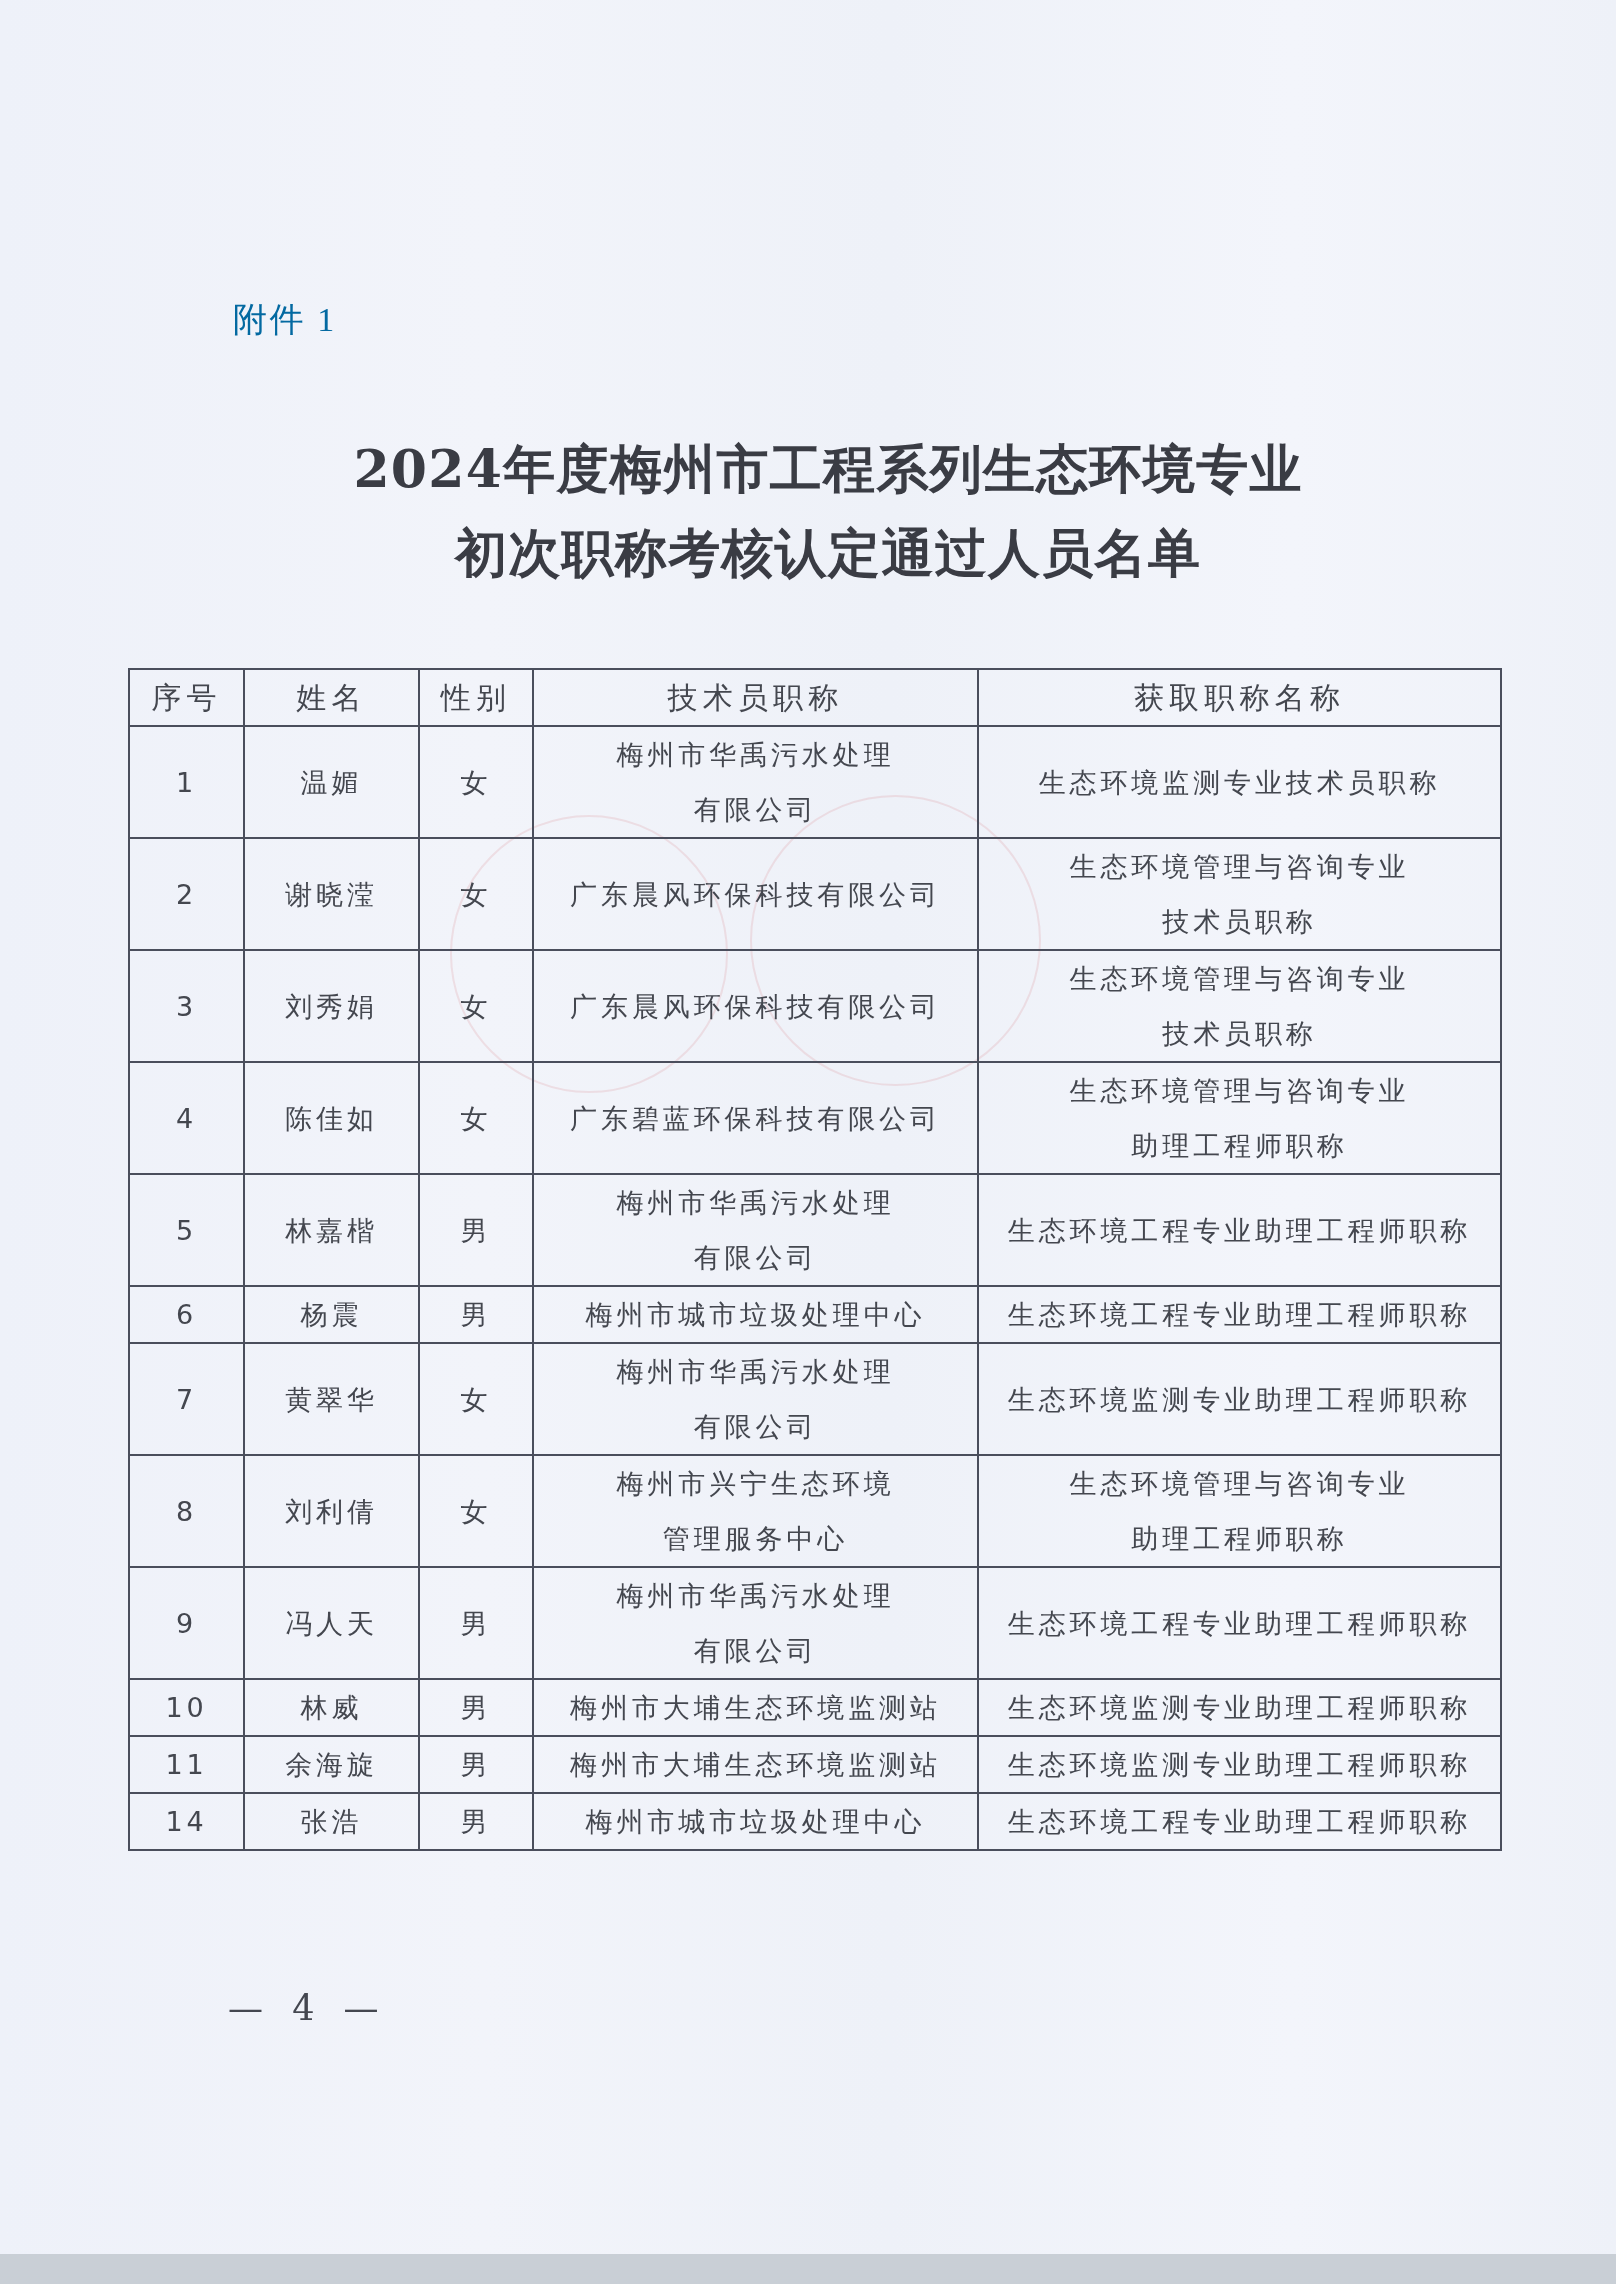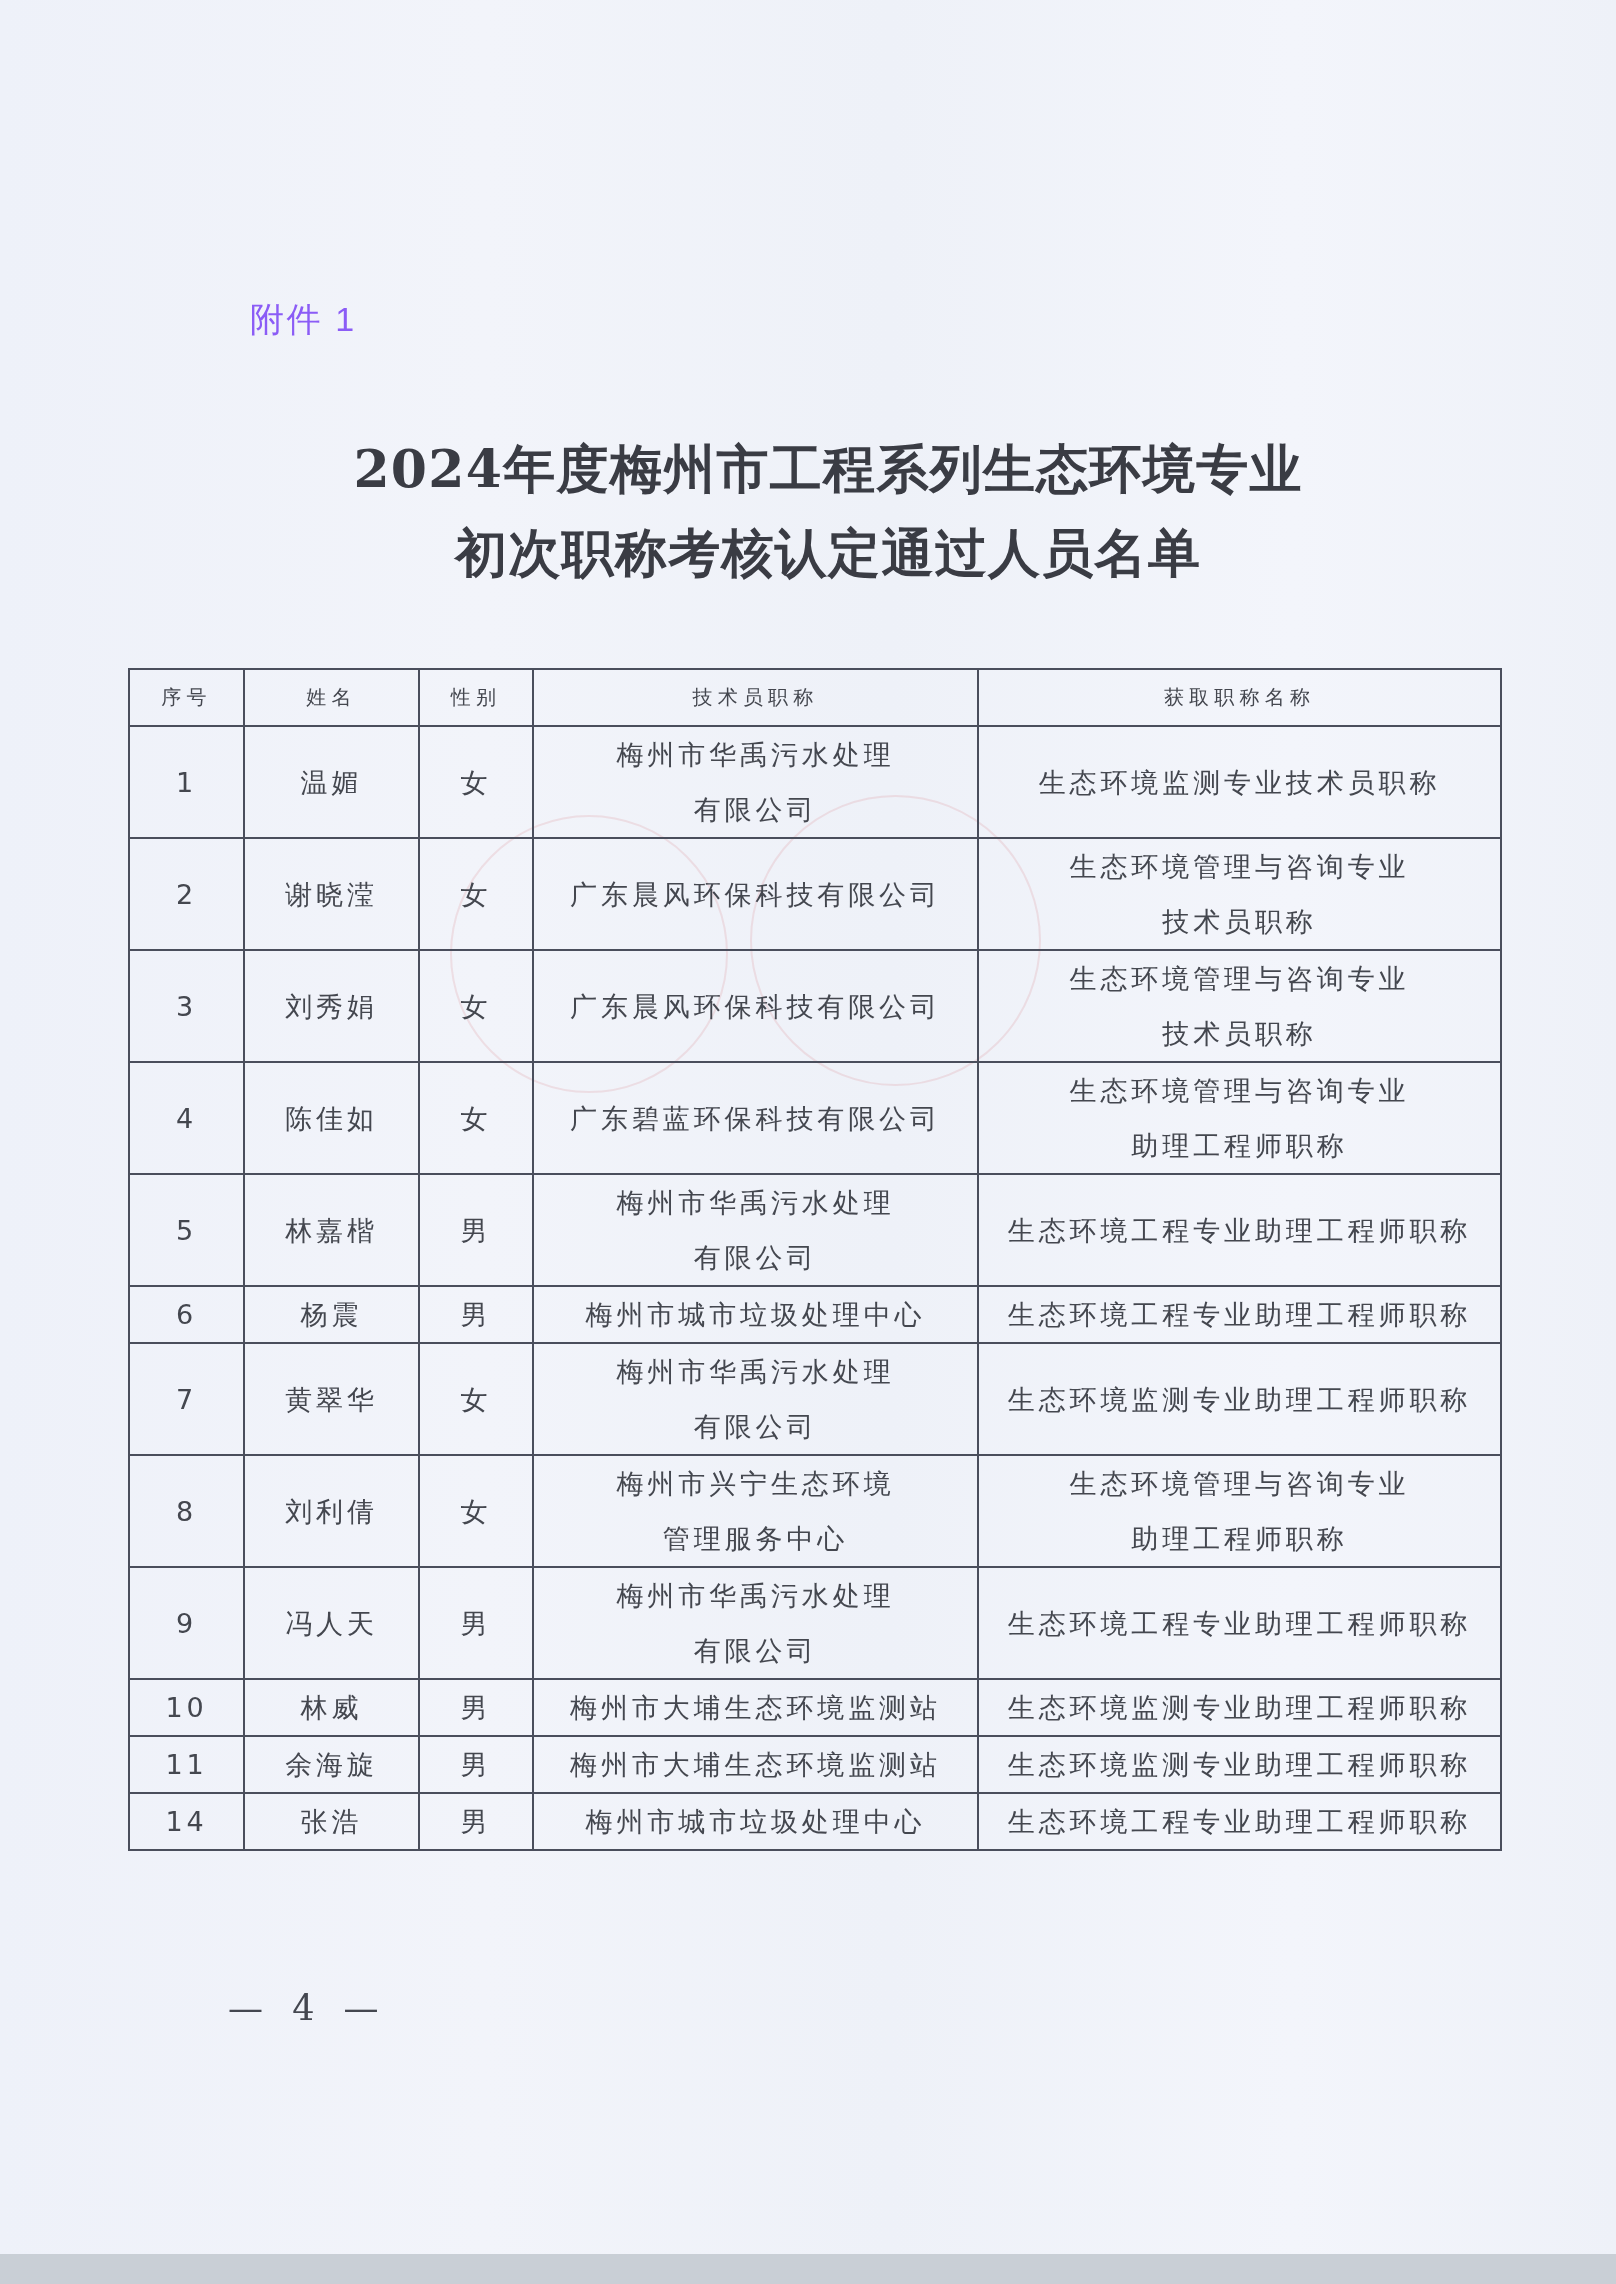--- a/index.html
+++ b/index.html
@@ -11,23 +11,23 @@
   }
   .page {
     position:absolute; left:0; top:0; width:1617px; height:2255px;
     background:linear-gradient(90deg,#eef1f9 0%,#f2f4fa 30%,#eef1f8 55%,#f3f5fb 80%,#eef1f8 100%);
   }
   .bottom-band {
     position:absolute; left:0; top:2254px; width:1617px; height:30px;
     background:#c9cfd6;
   }
   .attachment {
-    position:absolute; left:250px; top:297px;
-    font-size:34px; letter-spacing:2.6px; color:#8b5cf6;
-    font-family:Liberation Sans, sans-serif;
+    position:absolute; left:233px; top:297px;
+    font-size:34px; letter-spacing:2.6px; color:#0369a1;
+    font-family:Liberation Serif, serif;
   }
   .title {
     position:absolute; left:0; width:1617px; text-align:center;
     font-size:52px; font-weight:bold; color:#3a3c44; letter-spacing:1.3px;
     font-family:"DejaVu Serif", serif;
   }
   .title.l1 { top:435px; padding-left:19.6px; }
   .title.l2 { top:519px; padding-left:19.6px; }
 
   table.list {
@@ -37,21 +37,21 @@
   }
   table.list td, table.list th {
     border:2px solid #4a4e5c;
     text-align:center; vertical-align:middle;
     font-family:"DejaVu Sans", sans-serif;
     font-weight:normal;
     font-size:27px; line-height:55px;
     color:#44474f; letter-spacing:3.9px;
     padding:0;
   }
-  table.list th { font-size:20px; height:52px; letter-spacing:5.2px; }
+  table.list th { font-size:30px; height:52px; letter-spacing:5.2px; }
   tr.r2 td { height:106px; }
   tr.r1 td { height:52px; }
   td.seq { font-family:"DejaVu Serif", serif; letter-spacing:0; }
   col.c-seq { width:115px; }
   col.c-name { width:175px; }
   col.c-gender { width:114px; }
   col.c-unit { width:445px; }
   col.c-title { width:523px; }
   .cell-line { display:block; }
 

